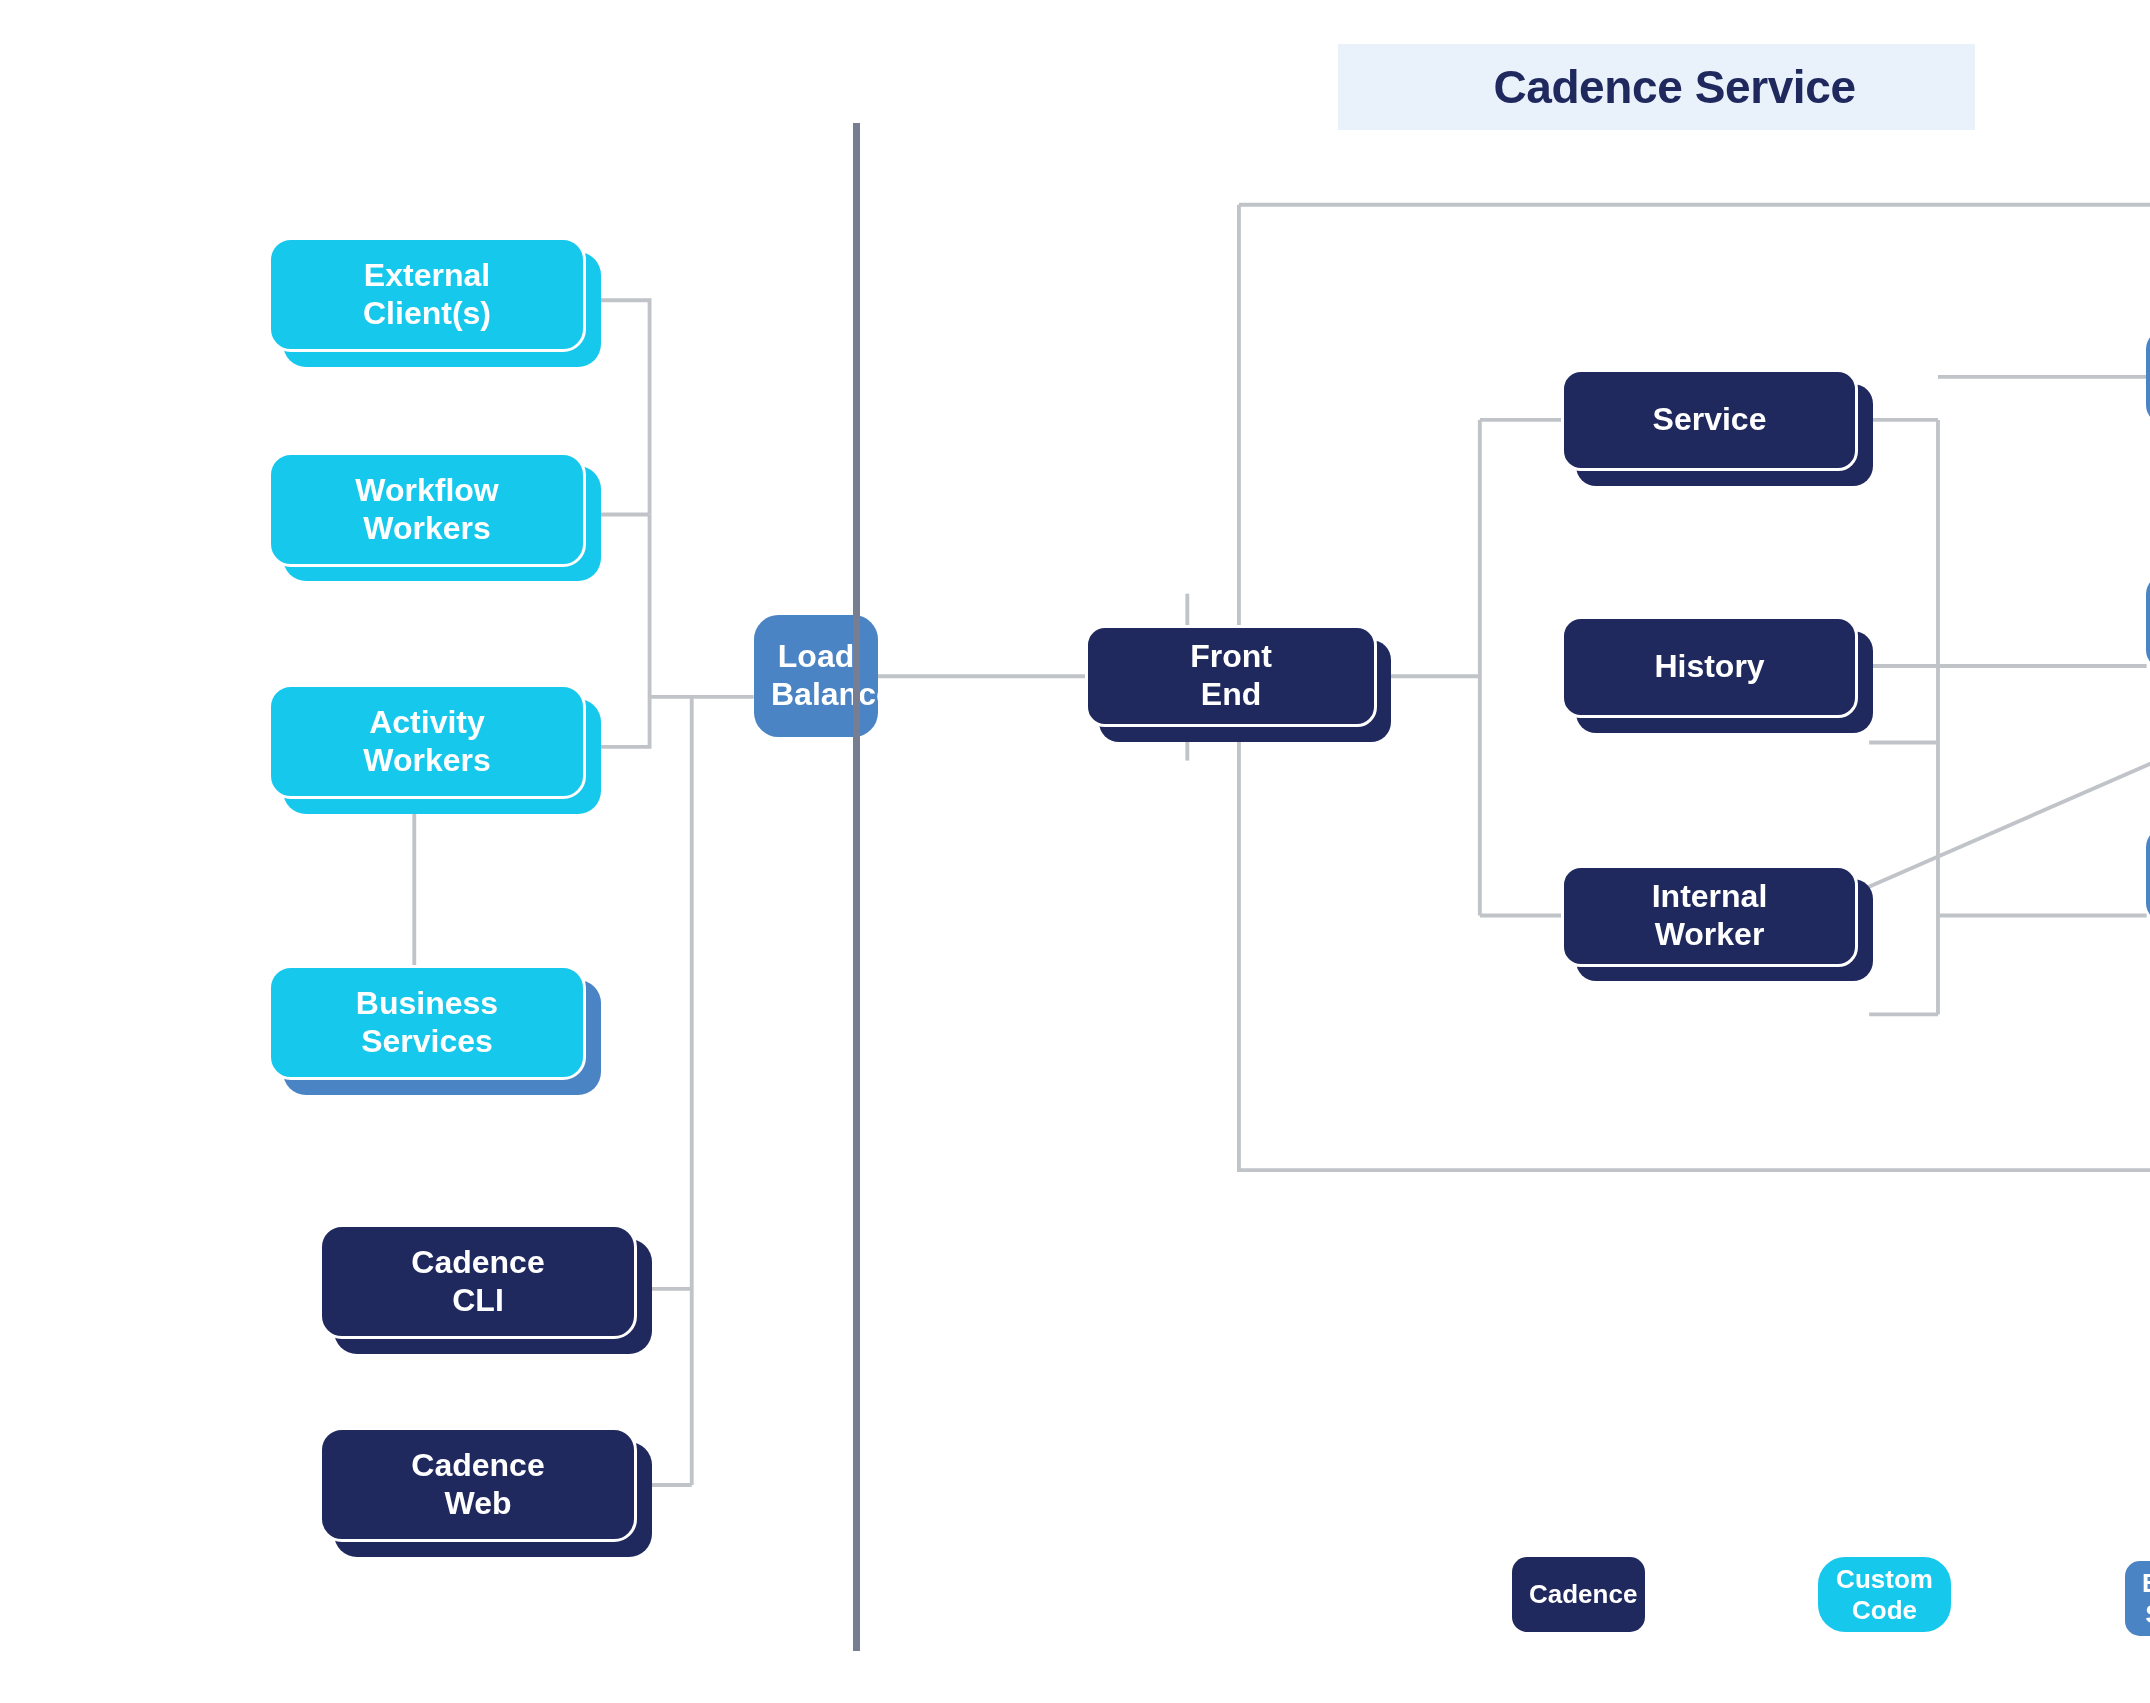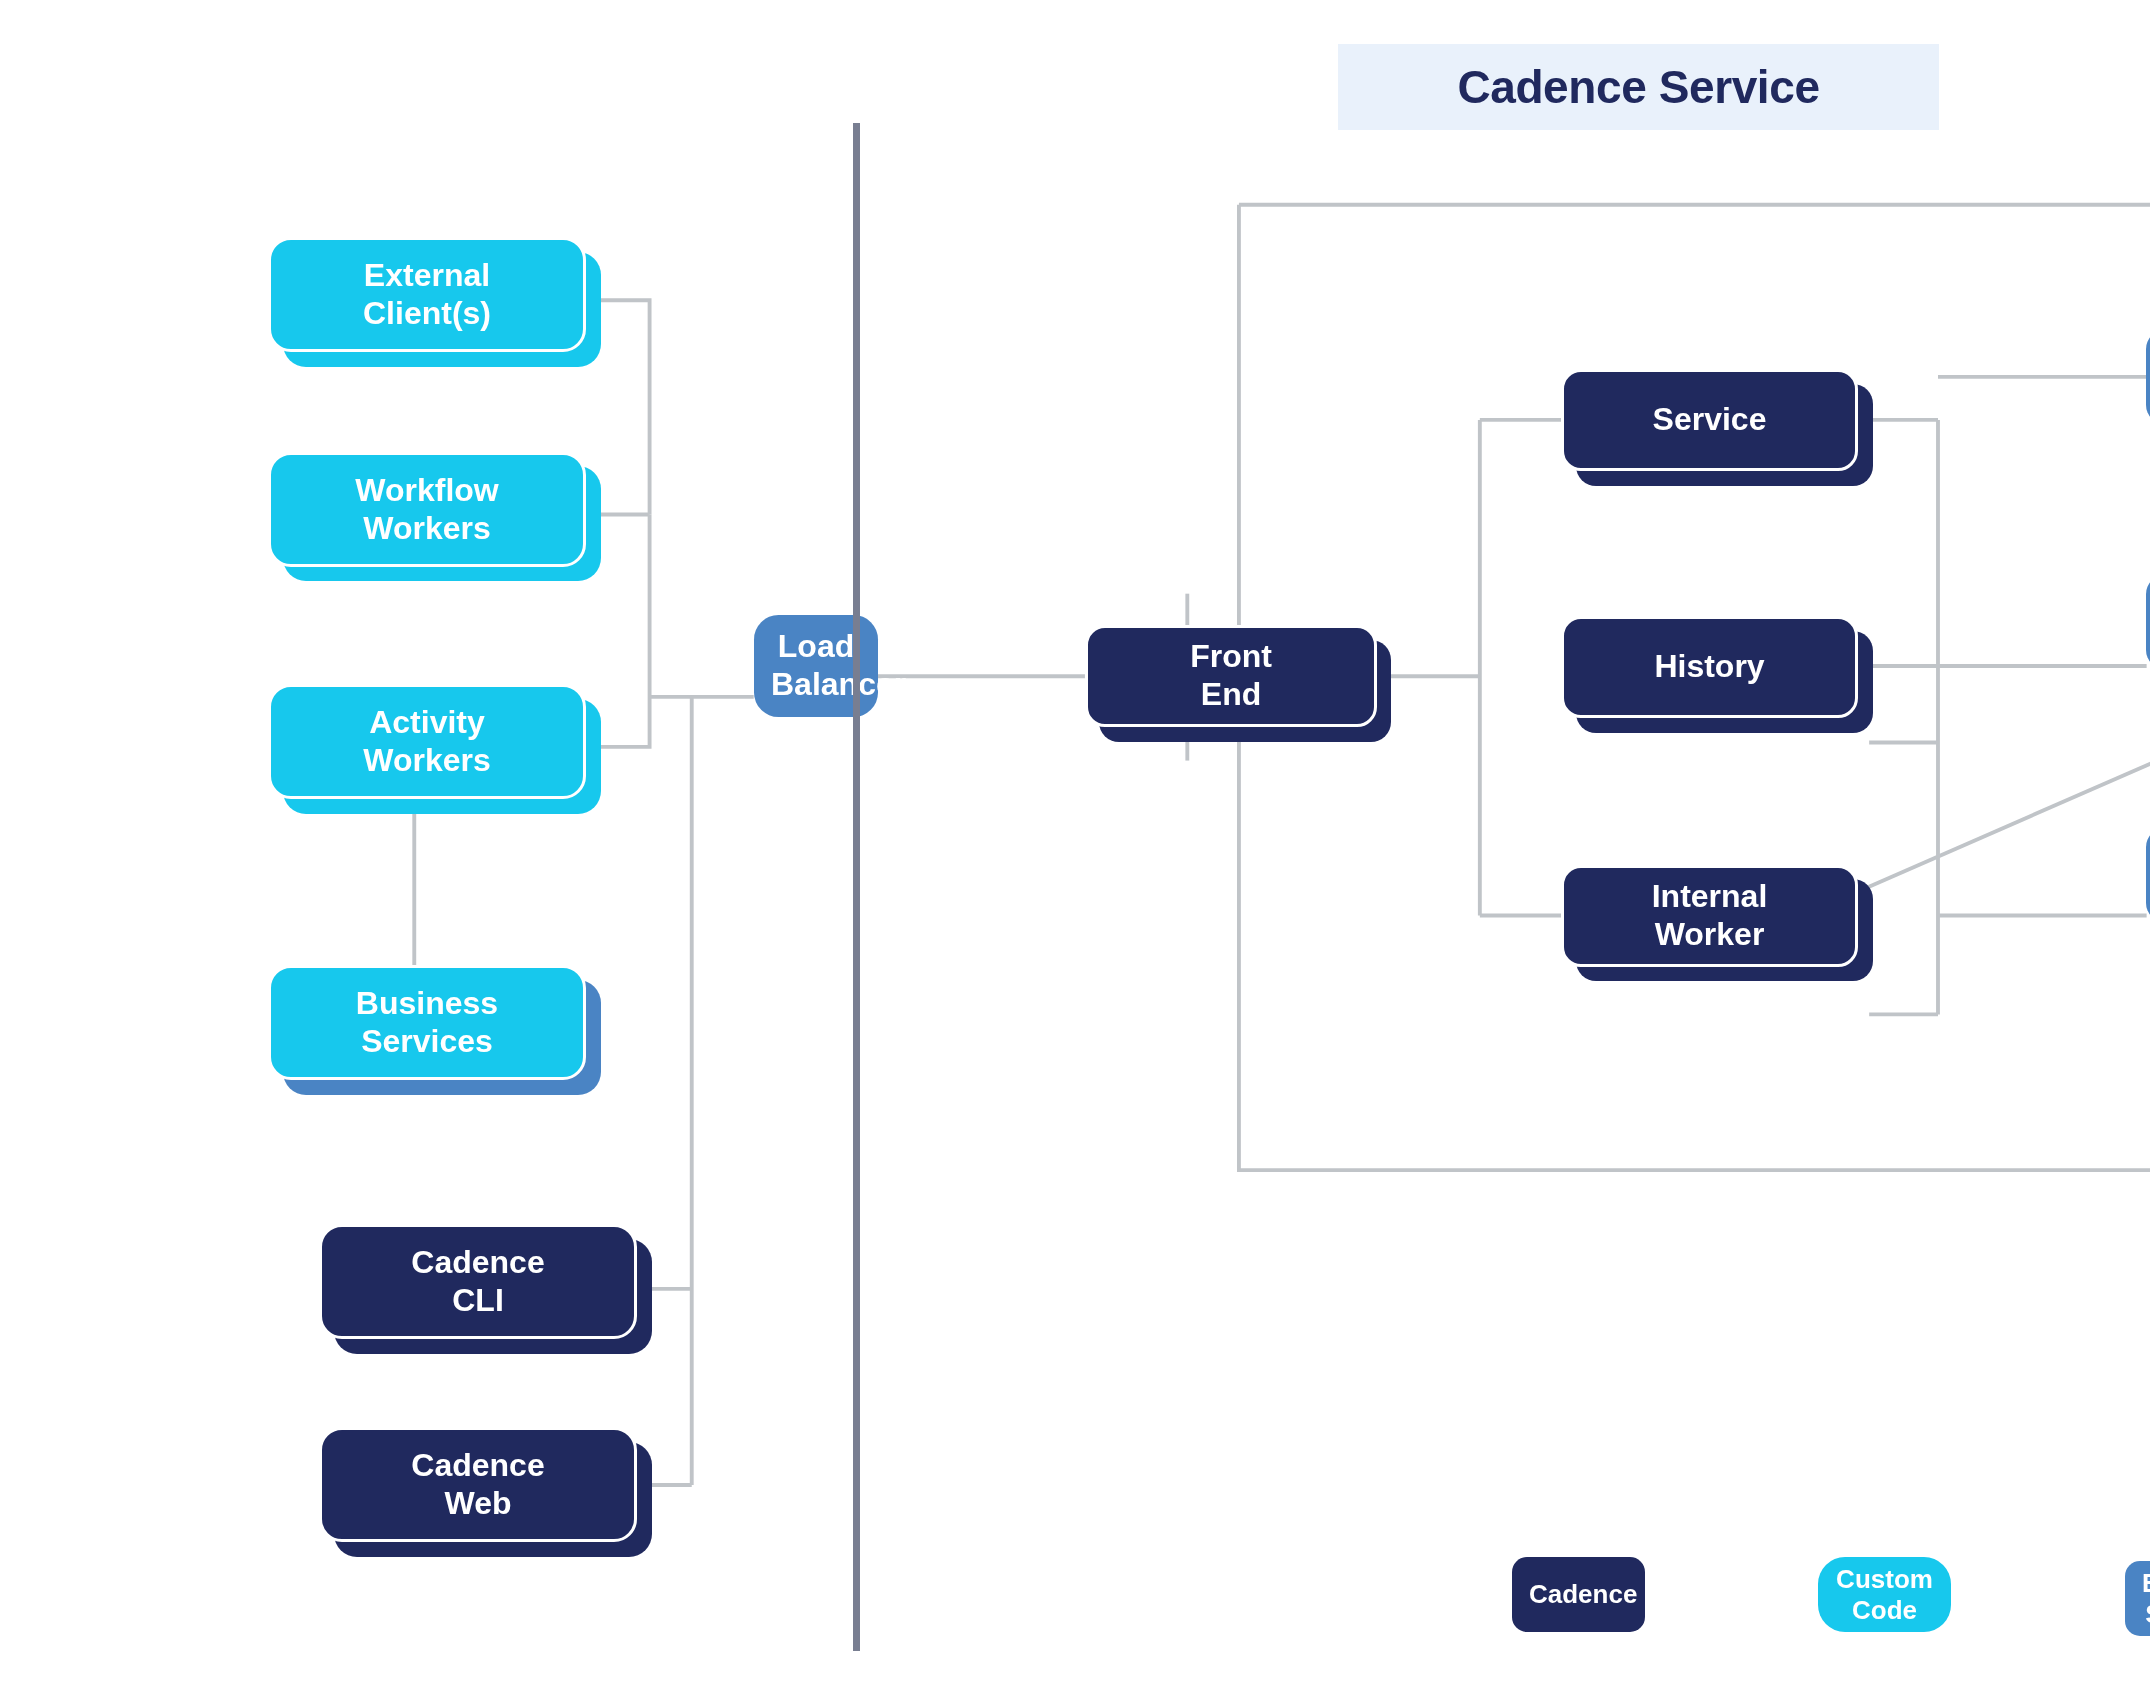--- a/index.html
+++ b/index.html
@@ -77,21 +77,21 @@
     position: absolute;
     background: #787e91;
     z-index: 5;
   }
 </style>
 </head>
 <body>
 
 <div id="diagram-root">
 
-  <div class="section-band" id="band-cadence-service" style="left: 1338px; top: 44px; width: 601px; height: 86px; background: rgb(233, 241, 251);">
+  <div class="section-band" id="band-cadence-service" style="left: 1338px; top: 44px; width: 601px; height: 86px; background: rgb(233, 241, 251); padding-left: 36px;">
     <span class="section-title" style="color: rgb(32, 41, 94);">Cadence Service</span>
   </div>
 
   <svg class="layer" id="connector-layer" viewBox="0 0 6016 3961">
       <path d="M 1380 698 L 1510 698 L 1510 1196" fill="none" stroke="#c0c4c8" stroke-width="9" stroke-linecap="butt"></path>
       <path d="M 1380 1196 L 1510 1196" fill="none" stroke="#c0c4c8" stroke-width="9" stroke-linecap="butt"></path>
       <path d="M 1510 1196 L 1510 1736 L 1380 1736" fill="none" stroke="#c0c4c8" stroke-width="9" stroke-linecap="butt"></path>
       <path d="M 1510 1620 L 1752 1620" fill="none" stroke="#c0c4c8" stroke-width="9" stroke-linecap="butt"></path>
       <path d="M 963 1866 L 963 2246" fill="none" stroke="#c0c4c8" stroke-width="9" stroke-linecap="butt"></path>
       <path d="M 1608 1620 L 1608 3452" fill="none" stroke="#c0c4c8" stroke-width="9" stroke-linecap="butt"></path>
@@ -137,21 +137,21 @@
         <span class="node-label">Business<br>Services</span>
       </div>
       <div class="node stack-shadow" style="left: 334px; top: 1239px; width: 318px; height: 115px; background: rgb(32, 41, 94); border-radius: 23px;"></div>
       <div class="node stack-front" style="left: 319px; top: 1224px; width: 318px; height: 115px; background: rgb(32, 41, 94); border-radius: 23px; font-size: 32px; color: rgb(255, 255, 255);">
         <span class="node-label">Cadence<br>CLI</span>
       </div>
       <div class="node stack-shadow" style="left: 334px; top: 1442px; width: 318px; height: 115px; background: rgb(32, 41, 94); border-radius: 23px;"></div>
       <div class="node stack-front" style="left: 319px; top: 1427px; width: 318px; height: 115px; background: rgb(32, 41, 94); border-radius: 23px; font-size: 32px; color: rgb(255, 255, 255);">
         <span class="node-label">Cadence<br>Web</span>
       </div>
-      <div class="node flat-node" style="left: 754px; top: 615px; width: 124px; height: 102px; background: rgb(74, 132, 196); border-radius: 24.5px; font-size: 32px; color: rgb(255, 255, 255);">
+      <div class="node flat-node" style="left: 754px; top: 615px; width: 124px; height: 122px; background: rgb(74, 132, 196); border-radius: 24.5px; font-size: 32px; color: rgb(255, 255, 255);">
         <span class="node-label">Load<br>Balancer</span>
       </div>
       <div class="node stack-shadow" style="left: 1099px; top: 640px; width: 292px; height: 102px; background: rgb(32, 41, 94); border-radius: 20px;"></div>
       <div class="node stack-front" style="left: 1085px; top: 625px; width: 292px; height: 102px; background: rgb(32, 41, 94); border-radius: 20px; font-size: 32px; color: rgb(255, 255, 255);">
         <span class="node-label">Front<br>End</span>
       </div>
       <div class="node stack-shadow" style="left: 1576px; top: 384px; width: 297px; height: 102px; background: rgb(32, 41, 94); border-radius: 20px;"></div>
       <div class="node stack-front" style="left: 1561px; top: 369px; width: 297px; height: 102px; background: rgb(32, 41, 94); border-radius: 20px; font-size: 32px; color: rgb(255, 255, 255);">
         <span class="node-label">Service</span>
       </div>

